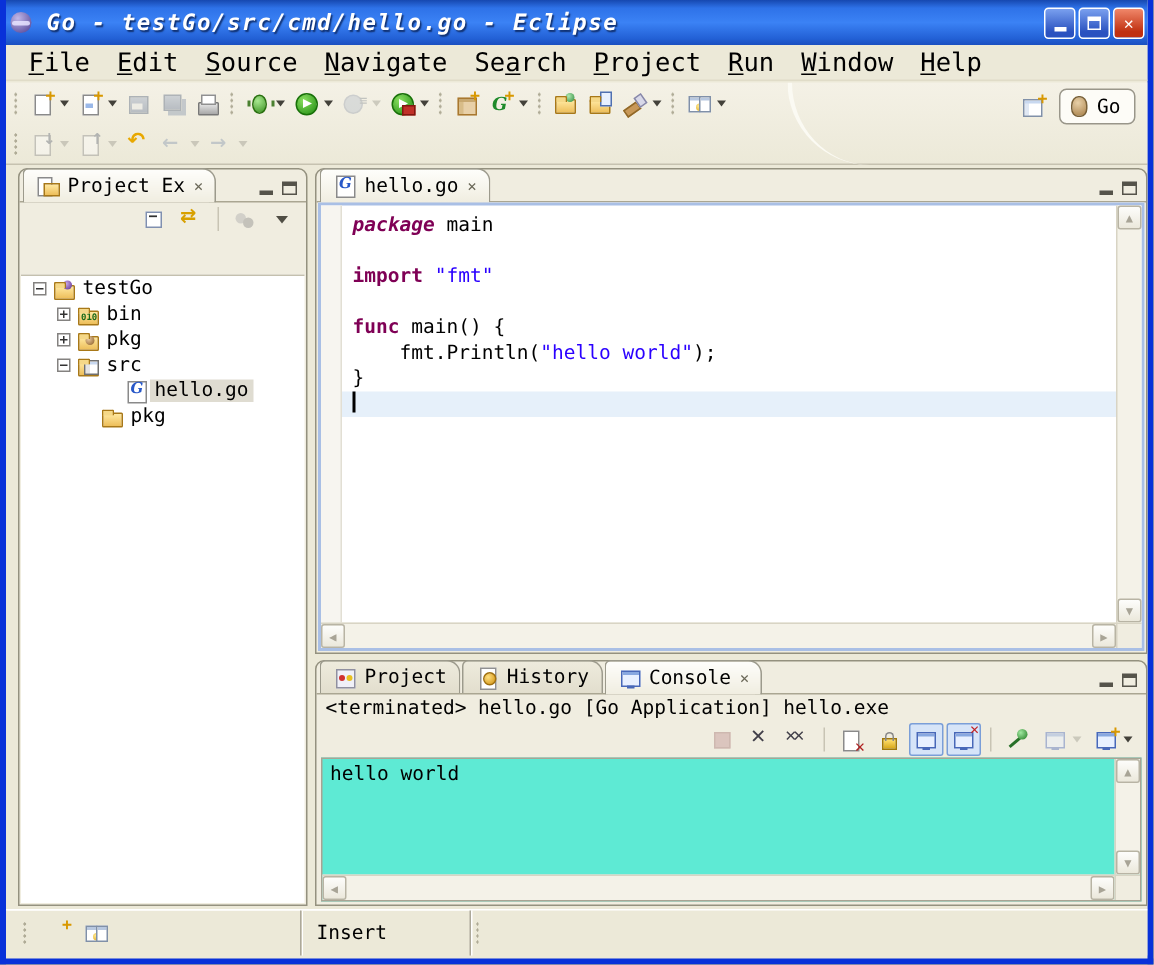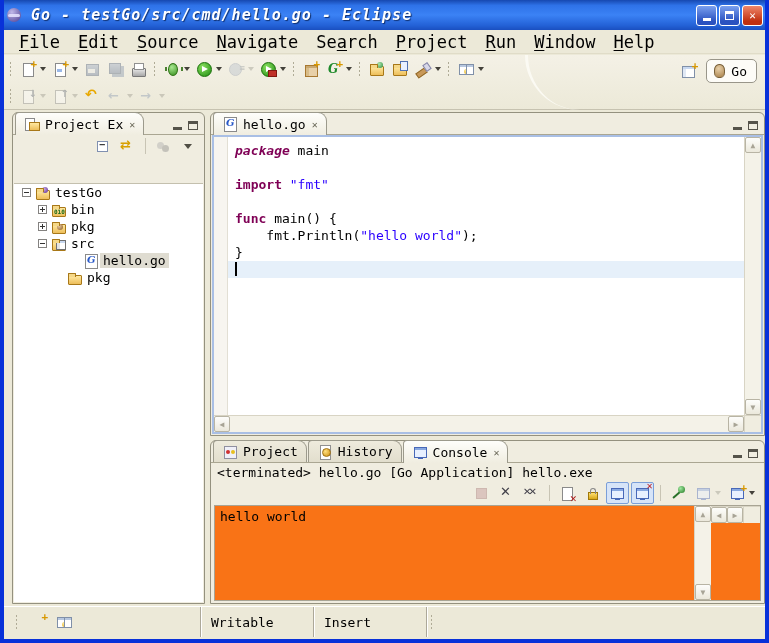--- a/index.html
+++ b/index.html
@@ -146,21 +146,21 @@
   
   .vscroll{width:17px;flex:none;background:#F4F2E8;border-left:1px solid #D8D4C4;display:flex;flex-direction:column;justify-content:space-between;}
   .hscroll{height:17px;flex:none;background:#F4F2E8;border-top:1px solid #D8D4C4;display:flex;justify-content:space-between;}
   .sbtn{width:16px;height:16px;background:linear-gradient(180deg,#FDFDFB,#EBE8DB);border:1px solid #B8B4A4;border-radius:2px;
     color:#A8A496;font-size:8px;display:flex;align-items:center;justify-content:center;flex:none;}
   .scorner{width:17px;height:17px;flex:none;background:#F0EDE0;border-top:1px solid #D8D4C4;border-left:1px solid #D8D4C4;}
   
   .console-panel{left:206px;top:440px;width:555px;height:164px;}
   .cstatus{height:18px;font-size:13px;padding:2px 6px;white-space:nowrap;overflow:hidden;}
   .ctoolbar{height:24px;display:flex;align-items:center;justify-content:flex-end;gap:2px;padding:0 6px;}
-  .coutwrap{position:absolute;left:3px;right:3px;bottom:2px;height:96px;border:1px solid #A8A494;background:#f97316;display:flex;flex-direction:row;}
+  .coutwrap{position:absolute;left:3px;right:3px;bottom:2px;height:96px;border:1px solid #A8A494;background:#5eead4;display:flex;flex-direction:column;}
   .cout-text{flex:1;font-size:13px;padding:3px 5px;white-space:pre;}
   
   .statusbar{position:absolute;left:0;top:606px;width:761px;height:31px;background:#ECE9D8;border-top:1px solid #FFFFFF;display:flex;align-items:stretch;font-size:13px;}
   .sb-cell{display:flex;align-items:center;padding:0 10px;border-right:1px solid #ACA899;box-shadow:1px 0 0 #fff;}
   .sb-icons{width:197px;gap:8px;display:flex;align-items:center;padding-left:8px;border-right:1px solid #ACA899;box-shadow:1px 0 0 #fff;}
   .sb-grip{width:10px;display:flex;align-items:center;}
   .token-k{font-weight:bold;}
 </style>
 </head>
 <body>
@@ -567,23 +567,20 @@
     <div class="sb-icons">
       <span class="grip"></span>
       <span class="ic i-new-wizard i-fast-view">
           <i class="ov"></i>
         </span>
       <span class="ic i-restore-views">
           <i class="ov"></i>
         </span>
     </div>
     <div class="sb-cell" style="width:113px;">
-      <span>Writable</span>
-    </div>
-    <div class="sb-cell" style="width:113px;">
       <span>Insert</span>
     </div>
     <div class="sb-grip">
         <span class="grip"></span>
       </div>
     <div style="flex:1;"></div>
   </div>
 
 </div>
 

